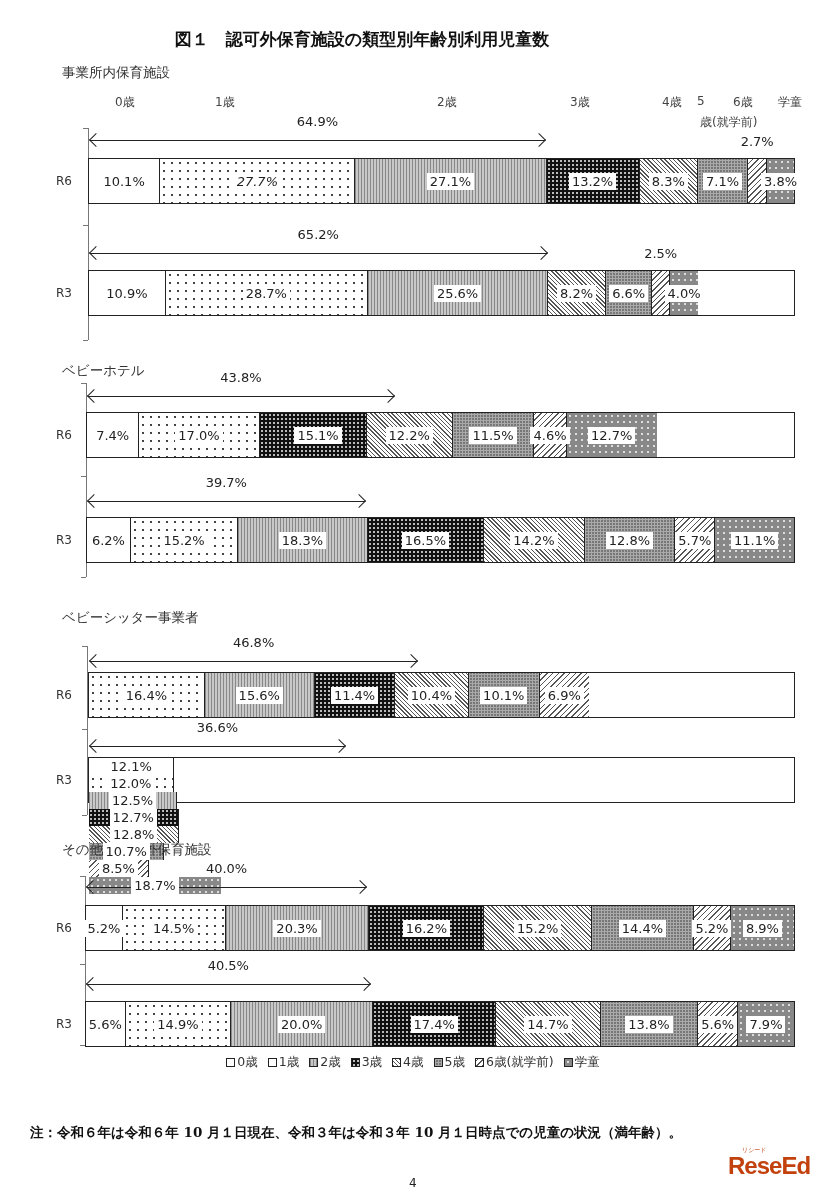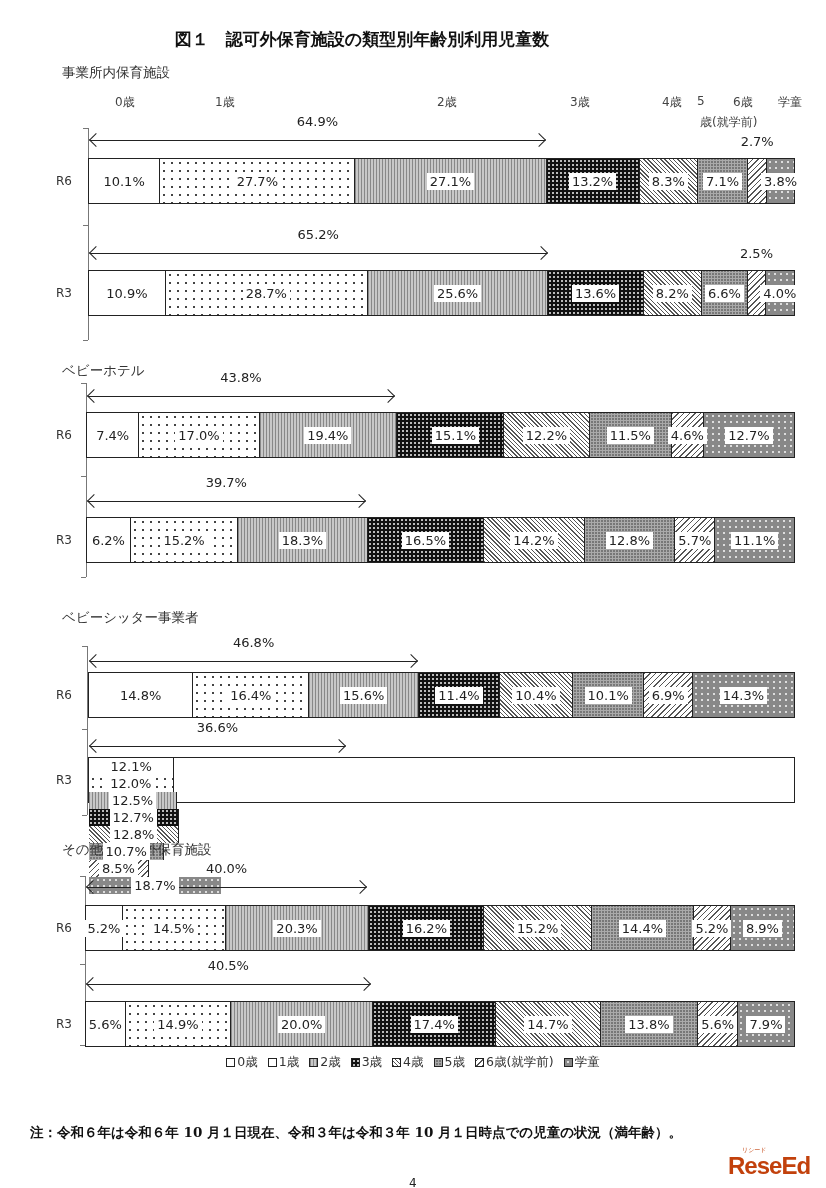--- a/index.html
+++ b/index.html
@@ -68,21 +68,21 @@
     <div class="bracket" style="left: 90px; top: 133px; width: 454.843px;">
       <div class="line"></div>
       <div class="ah-l"></div>
       <div class="ah-r"></div>
       <div class="blabel">64.9%</div>
     </div>
     <div class="bar" style="left: 88px; top: 158px; width: 707px;">
       <div class="seg p0" style="width: 10.1%;">
         <span class="lbl">10.1%</span>
       </div>
-      <div class="seg p1" style="width: 27.7%;">
+      <div class="seg p1" style="width: 27.7%; font-style: italic;">
         <span class="lbl">27.7%</span>
       </div>
       <div class="seg p2" style="width: 27.1%;">
         <span class="lbl">27.1%</span>
       </div>
       <div class="seg p3" style="width: 13.2%;">
         <span class="lbl">13.2%</span>
       </div>
       <div class="seg p4" style="width: 8.3%;">
         <span class="lbl">8.3%</span>
@@ -106,23 +106,20 @@
     </div>
     <div class="bar" style="left: 88px; top: 270px; width: 707px;">
       <div class="seg p0" style="width: 10.8891%;">
         <span class="lbl">10.9%</span>
       </div>
       <div class="seg p1" style="width: 28.6713%;">
         <span class="lbl">28.7%</span>
       </div>
       <div class="seg p2" style="width: 25.5744%;">
         <span class="lbl">25.6%</span>
-      </div>
-      <div class="seg p3" style="width: 13.5864%;">
-        <span class="lbl">13.6%</span>
       </div>
       <div class="seg p4" style="width: 8.19181%;">
         <span class="lbl">8.2%</span>
       </div>
       <div class="seg p5" style="width: 6.59341%;">
         <span class="lbl">6.6%</span>
       </div>
       <div class="seg p6 above" style="width: 2.4975%;">
         <span class="lbl">2.5%</span>
       </div>
@@ -142,23 +139,20 @@
       <div class="ah-r"></div>
       <div class="blabel">43.8%</div>
     </div>
     <div class="bar" style="left: 86px; top: 412px; width: 709px;">
       <div class="seg p0" style="width: 7.40741%;">
         <span class="lbl">7.4%</span>
       </div>
       <div class="seg p1" style="width: 17.017%;">
         <span class="lbl">17.0%</span>
       </div>
-      <div class="seg p2" style="width: 19.4194%;">
-        <span class="lbl">19.4%</span>
-      </div>
       <div class="seg p3" style="width: 15.1151%; padding-left: 11px;">
         <span class="lbl">15.1%</span>
       </div>
       <div class="seg p4" style="width: 12.2122%;">
         <span class="lbl">12.2%</span>
       </div>
       <div class="seg p5" style="width: 11.5115%;">
         <span class="lbl">11.5%</span>
       </div>
       <div class="seg p6" style="width: 4.6046%;">
@@ -207,43 +201,37 @@
     <div class="tick" style="left: 82px; top: 728.5px;"></div>
     <div class="tick" style="left: 82px; top: 815px;"></div>
     <div class="row-label" style="top: 688px;">R6</div>
     <div class="bracket" style="left: 90px; top: 654px; width: 327.207px;">
       <div class="line"></div>
       <div class="ah-l"></div>
       <div class="ah-r"></div>
       <div class="blabel">46.8%</div>
     </div>
     <div class="bar" style="left: 88px; top: 672px; width: 707px;">
-      <div class="seg p0" style="width: 14.8148%;">
-        <span class="lbl">14.8%</span>
-      </div>
       <div class="seg p1" style="width: 16.4164%;">
         <span class="lbl">16.4%</span>
       </div>
       <div class="seg p2" style="width: 15.6156%;">
         <span class="lbl">15.6%</span>
       </div>
       <div class="seg p3" style="width: 11.4114%;">
         <span class="lbl">11.4%</span>
       </div>
       <div class="seg p4" style="width: 10.4104%;">
         <span class="lbl">10.4%</span>
       </div>
       <div class="seg p5" style="width: 10.1101%;">
         <span class="lbl">10.1%</span>
       </div>
       <div class="seg p6" style="width: 6.90691%;">
         <span class="lbl">6.9%</span>
-      </div>
-      <div class="seg p7" style="width: 14.3143%;">
-        <span class="lbl">14.3%</span>
       </div>
     </div>
     <div class="row-label" style="top: 773px;">R3</div>
     <div class="bracket" style="left: 90px; top: 739px; width: 254.762px;">
       <div class="line"></div>
       <div class="ah-l"></div>
       <div class="ah-r"></div>
       <div class="blabel">36.6%</div>
     </div>
     <div class="bar" style="left: 88px; top: 757px; width: 707px; flex-direction: column;">

